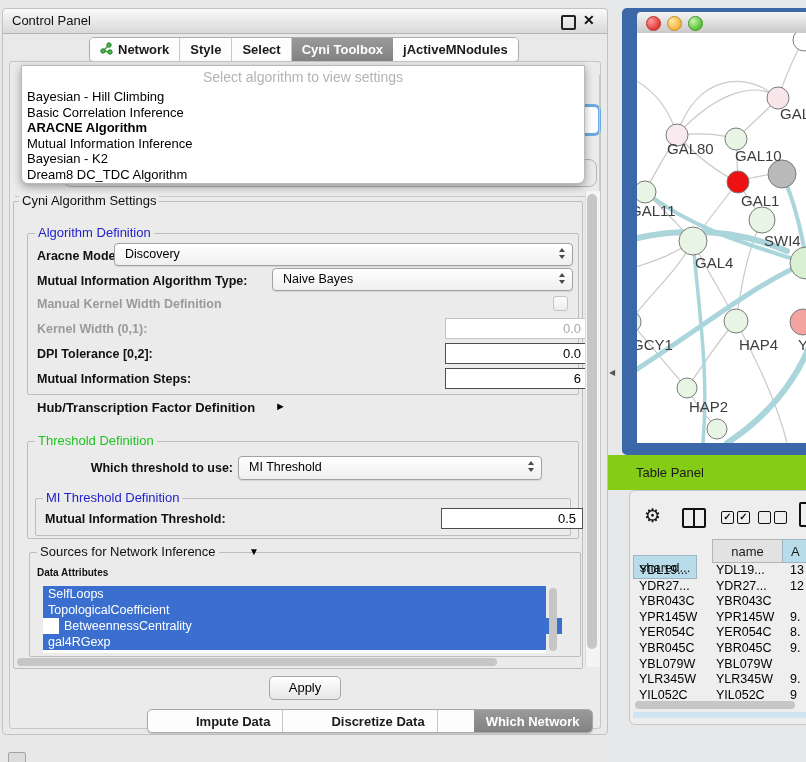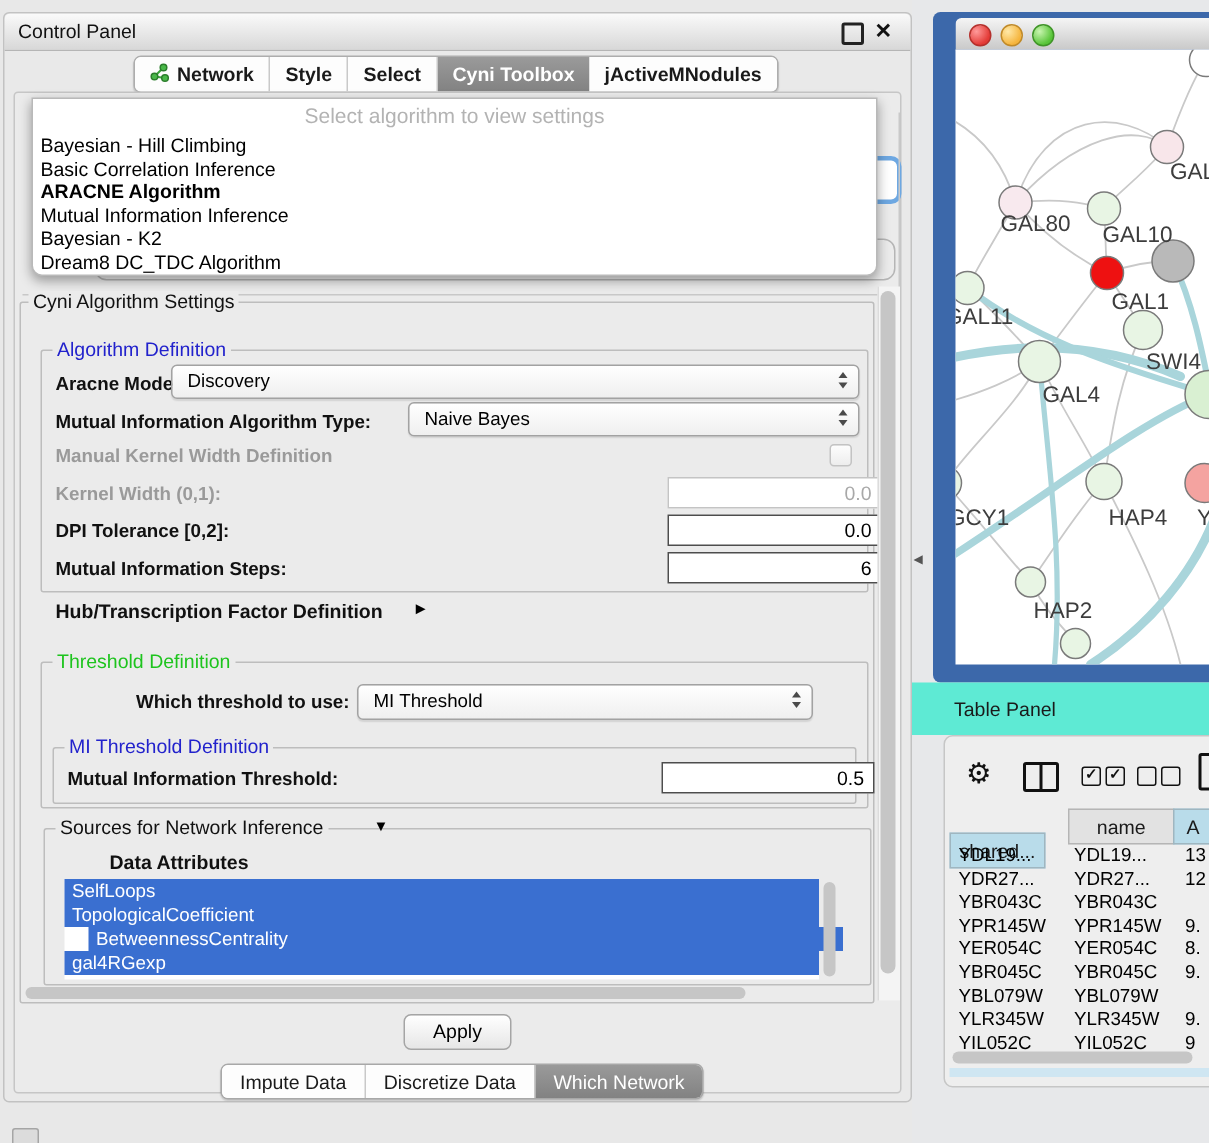--- a/index.html
+++ b/index.html
@@ -90,42 +90,42 @@
   .vtrack{background:#f4f4f4;border-left:1px solid #dcdcdc;}
   .vthumb{background:#c6c6c6;border-radius:5px;}
   .hthumb{background:#c6c6c6;border-radius:4px;}
 
   .apply-btn{left:266px;top:667px;width:70px;height:22px;
       background:linear-gradient(#ffffff,#e6e6e6);border:1px solid #a5a5a5;border-radius:5px;
       font-size:13px;color:#000;text-align:center;line-height:21px;}
 
   .btabs{left:144px;top:700px;height:22px;display:flex;border:1px solid #a8a8a8;
       border-radius:5px;overflow:hidden;background:#fdfdfd;box-shadow:0 1px 1px rgba(0,0,0,.15);}
-  .btab{display:flex;align-items:center;justify-content:flex-end;font-size:13px;font-weight:400;
-      color:#1a1a1a;background:#fdfdfd;border-right:1px solid #c9c9c9;padding:0 12px;}
+  .btab{display:flex;align-items:center;justify-content:flex-end;font-size:13px;font-weight:700;
+      color:#1a1a1a;background:#fdfdfd;border-right:1px solid #c9c9c9;padding:0 12px;margin-left:36px;}
   .btab:last-child{border-right:none;}
   .btab.sel{background:linear-gradient(#9a9a9a,#828282);color:#fff;}
 
   
   .right-bg{left:608px;top:0;width:198px;height:762px;background:#e7e8ea;}
   .collapse-arrow{left:609px;top:368px;font-size:8px;color:#555;}
 
   .netwin{left:622px;top:8px;width:184px;height:447px;background:#3c68aa;
       border-radius:5px 0 0 5px;}
   .net-titlebar{left:15px;top:4px;width:169px;height:21px;
       background:linear-gradient(#f5f5f5,#c9c9c9);border-bottom:1px solid #9a9a9a;
       border-radius:4px 0 0 0;}
   .light{width:13px;height:13px;border-radius:50%;top:4px;}
   .light.red{left:9px;background:radial-gradient(circle at 4px 4px,#ff9a9a,#e33a36 70%);border:1px solid #b5302c;}
   .light.yellow{left:30px;background:radial-gradient(circle at 4px 4px,#ffe9a8,#f5b43c 70%);border:1px solid #c08a28;}
   .light.green{left:51px;background:radial-gradient(circle at 4px 4px,#c9f5b0,#57c437 70%);border:1px solid #3f9427;}
   .net-canvas{left:15px;top:25px;width:169px;height:410px;background:#fff;overflow:hidden;}
 
   
-  .tp-bar{left:608px;top:455px;width:198px;height:35px;background:#5eead4;}
+  .tp-bar{left:608px;top:455px;width:198px;height:35px;background:#84cc16;}
   .tp-title{left:28px;top:10px;font-size:13px;color:#1a1a1a;}
   .tpanel{left:629px;top:490px;width:190px;height:233px;background:#eeeeee;
       border:1px solid #c6c6c6;border-radius:6px;}
   .tp-gear{left:14px;top:13px;font-size:19px;color:#111;}
   .tp-split{left:52px;top:17px;width:20px;height:16px;border:2px solid #111;border-radius:2px;}
   .tp-split:before{content:"";position:absolute;left:9px;top:0;width:2px;height:16px;background:#111;}
   .cbx{width:11px;height:11px;border:1.5px solid #111;border-radius:2px;font-size:10px;
       line-height:10px;text-align:center;color:#111;font-weight:bold;}
   .tp-doc{left:169px;top:11px;width:16px;height:21px;border:2px solid #111;border-radius:2px;background:#eee;}
   .th{top:48px;height:24px;font-size:13px;color:#1a1a1a;text-align:center;line-height:24px;
@@ -249,21 +249,21 @@
   </div>
 
   <div class="abs gbox" style="left:32px;top:489px;width:534px;height:36px;"></div>
   <div class="abs gtitle blue" style="left:40px;top:482px;">MI Threshold Definition</div>
   <div class="abs lbl" style="left:42px;top:503px;">Mutual Information Threshold:</div>
   <input class="fld en" style="left: 418px; top: 499px; width: 142px; height: 21px; border-width: 1px;" value="0.5">
 
   <div class="abs gbox" style="left:26px;top:543px;width:550px;height:103px;"></div>
   <div class="abs gtitle" style="left:34px;top:536px;color:#111;">Sources for Network Inference</div>
   <div class="abs tri" style="left:246px;top:537px;font-size:10px;">▼</div>
-  <div class="abs lbl" style="left:34px;top:558px;font-size:13px;margin-left:36px;">Data Attributes</div>
+  <div class="abs lbl" style="left:34px;top:558px;font-size:10px;">Data Attributes</div>
 
   <div class="abs" style="left:40px;top:577px;width:503px;height:67px;background:#fff;">
     <div class="abs attr-item" style="top:0;">SelfLoops</div>
     <div class="abs attr-item" style="top:16px;">TopologicalCoefficient</div>
     <div class="abs attr-item" style="top:32px;margin-left:16px;">BetweennessCentrality</div>
     <div class="abs attr-item" style="top:48px;">gal4RGexp</div>
   </div>
   <div class="abs vthumb" style="left:546px;top:579px;width:8px;height:63px;"></div>
 
   <div class="abs vtrack" style="left:582px;top:182px;width:14px;height:476px;"></div>

